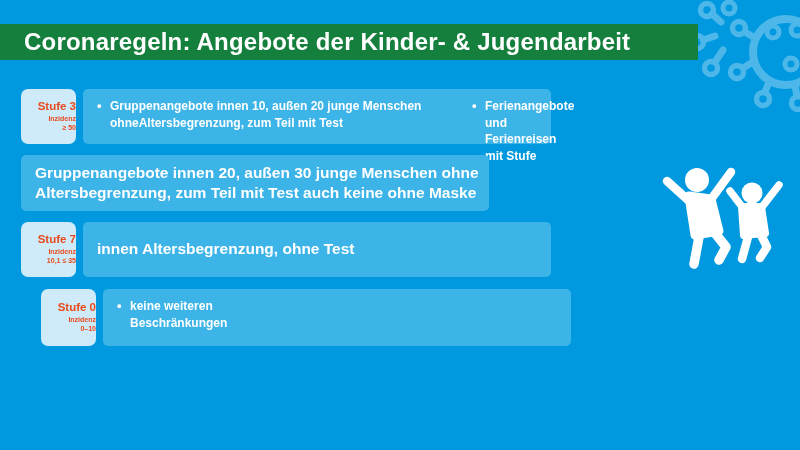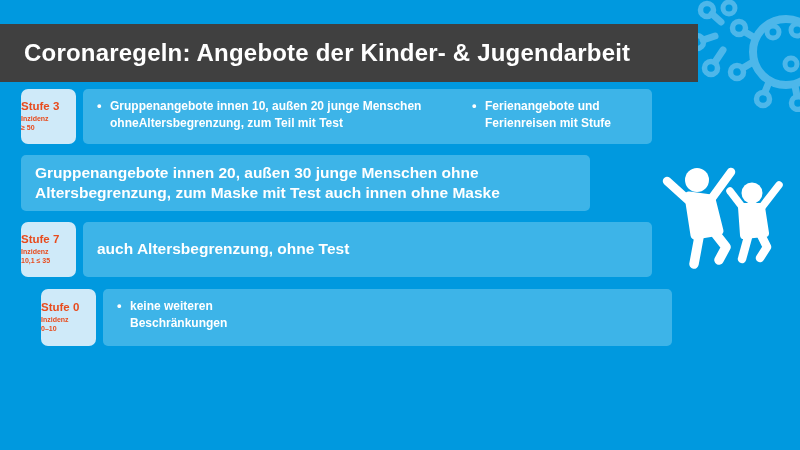--- a/index.html
+++ b/index.html
@@ -3,45 +3,45 @@
 <meta charset="utf-8">
 <style>
   html,body{margin:0;padding:0;}
   .canvas{
     position:relative;width:800px;height:450px;overflow:hidden;
     background:#0099df;
     font-family:"Liberation Sans", sans-serif;
   }
   
   .titlebar{
-    position:absolute;left:0;top:24px;width:698px;height:58px;
-    background:#404040;display:flex;align-items:center;
+    position:absolute;left:0;top:24px;width:698px;height:36px;
+    background:#15803d;display:flex;align-items:center;
   }
   .titlebar h1{
     margin:0 0 0 24px;color:#ffffff;font-size:24px;font-weight:bold;
     letter-spacing:.2px;white-space:nowrap;
   }
   
   .virus-deco{position:absolute;right:0;top:0;}
   .kids-deco{position:absolute;left:660px;top:163px;}
   
   .row{position:absolute;left:21px;display:flex;gap:7px;}
   .row-0{top:89px;height:55px;}
   .row-1{top:155px;height:56px;}
   .row-2{top:222px;height:55px;}
   .row-3{top:289px;height:57px;padding-left:20px;}
   .stufe-box{
     width:55px;flex:none;background:#cfeaf9;border-radius:7px;
-    display:flex;flex-direction:column;align-items:flex-start;justify-content:center;
+    display:flex;flex-direction:column;align-items:flex-end;justify-content:center;
     text-align:center;color:#e84b1d;
   }
   .stufe-title{font-size:11.5px;font-weight:bold;margin-bottom:3px;}
   .stufe-sub{font-size:7px;font-weight:bold;line-height:1.25;}
   .content-box{
-    width:569px;box-sizing:border-box;background:#3db4e8;border-radius:5px;
+    width:468px;box-sizing:border-box;background:#3db4e8;border-radius:5px;
     color:#ffffff;font-weight:bold;padding:9px 14px 6px 14px;
   }
   .content-box.large{display:flex;flex-direction:column;justify-content:center;padding-top:4px;padding-bottom:4px;}
   .big-line{font-size:15.5px;line-height:1.32;white-space:nowrap;}
   .cols{display:flex;}
   .col1{width:375px;flex:none;}
   .col2{flex:1;}
   ul.bullets{list-style:none;margin:0;padding:0;font-size:12px;line-height:1.38;}
   ul.bullets li{position:relative;padding-left:13px;max-width:320px;}
   .col2 ul.bullets li{max-width:160px;}
@@ -100,32 +100,32 @@
             <li>Ferienangebote und Ferienreisen mit Stufe</li>
           </ul>
         </div>
       </div>
     </div>
   </section>
 
   <section class="row row-1">
     <div class="content-box large">
       <div class="big-line">Gruppenangebote innen 20, außen 30 junge Menschen ohne</div>
-      <div class="big-line">Altersbegrenzung, zum Maske mit Test auch innen ohne Maske</div>
+      <div class="big-line">Altersbegrenzung, zum Teil mit Test auch keine ohne Maske</div>
     </div>
   </section>
 
   <section class="row row-2">
     <div class="stufe-box">
       <div class="stufe-title">Stufe 7</div>
       <div class="stufe-sub">Inzidenz</div>
       <div class="stufe-sub">10,1 ≤ 35</div>
     </div>
     <div class="content-box large">
-      <div class="big-line">auch Altersbegrenzung, ohne Test</div>
+      <div class="big-line">innen Altersbegrenzung, ohne Test</div>
     </div>
   </section>
 
   <section class="row row-3">
     <div class="stufe-box">
       <div class="stufe-title">Stufe 0</div>
       <div class="stufe-sub">Inzidenz</div>
       <div class="stufe-sub">0–10</div>
     </div>
     <div class="content-box">

